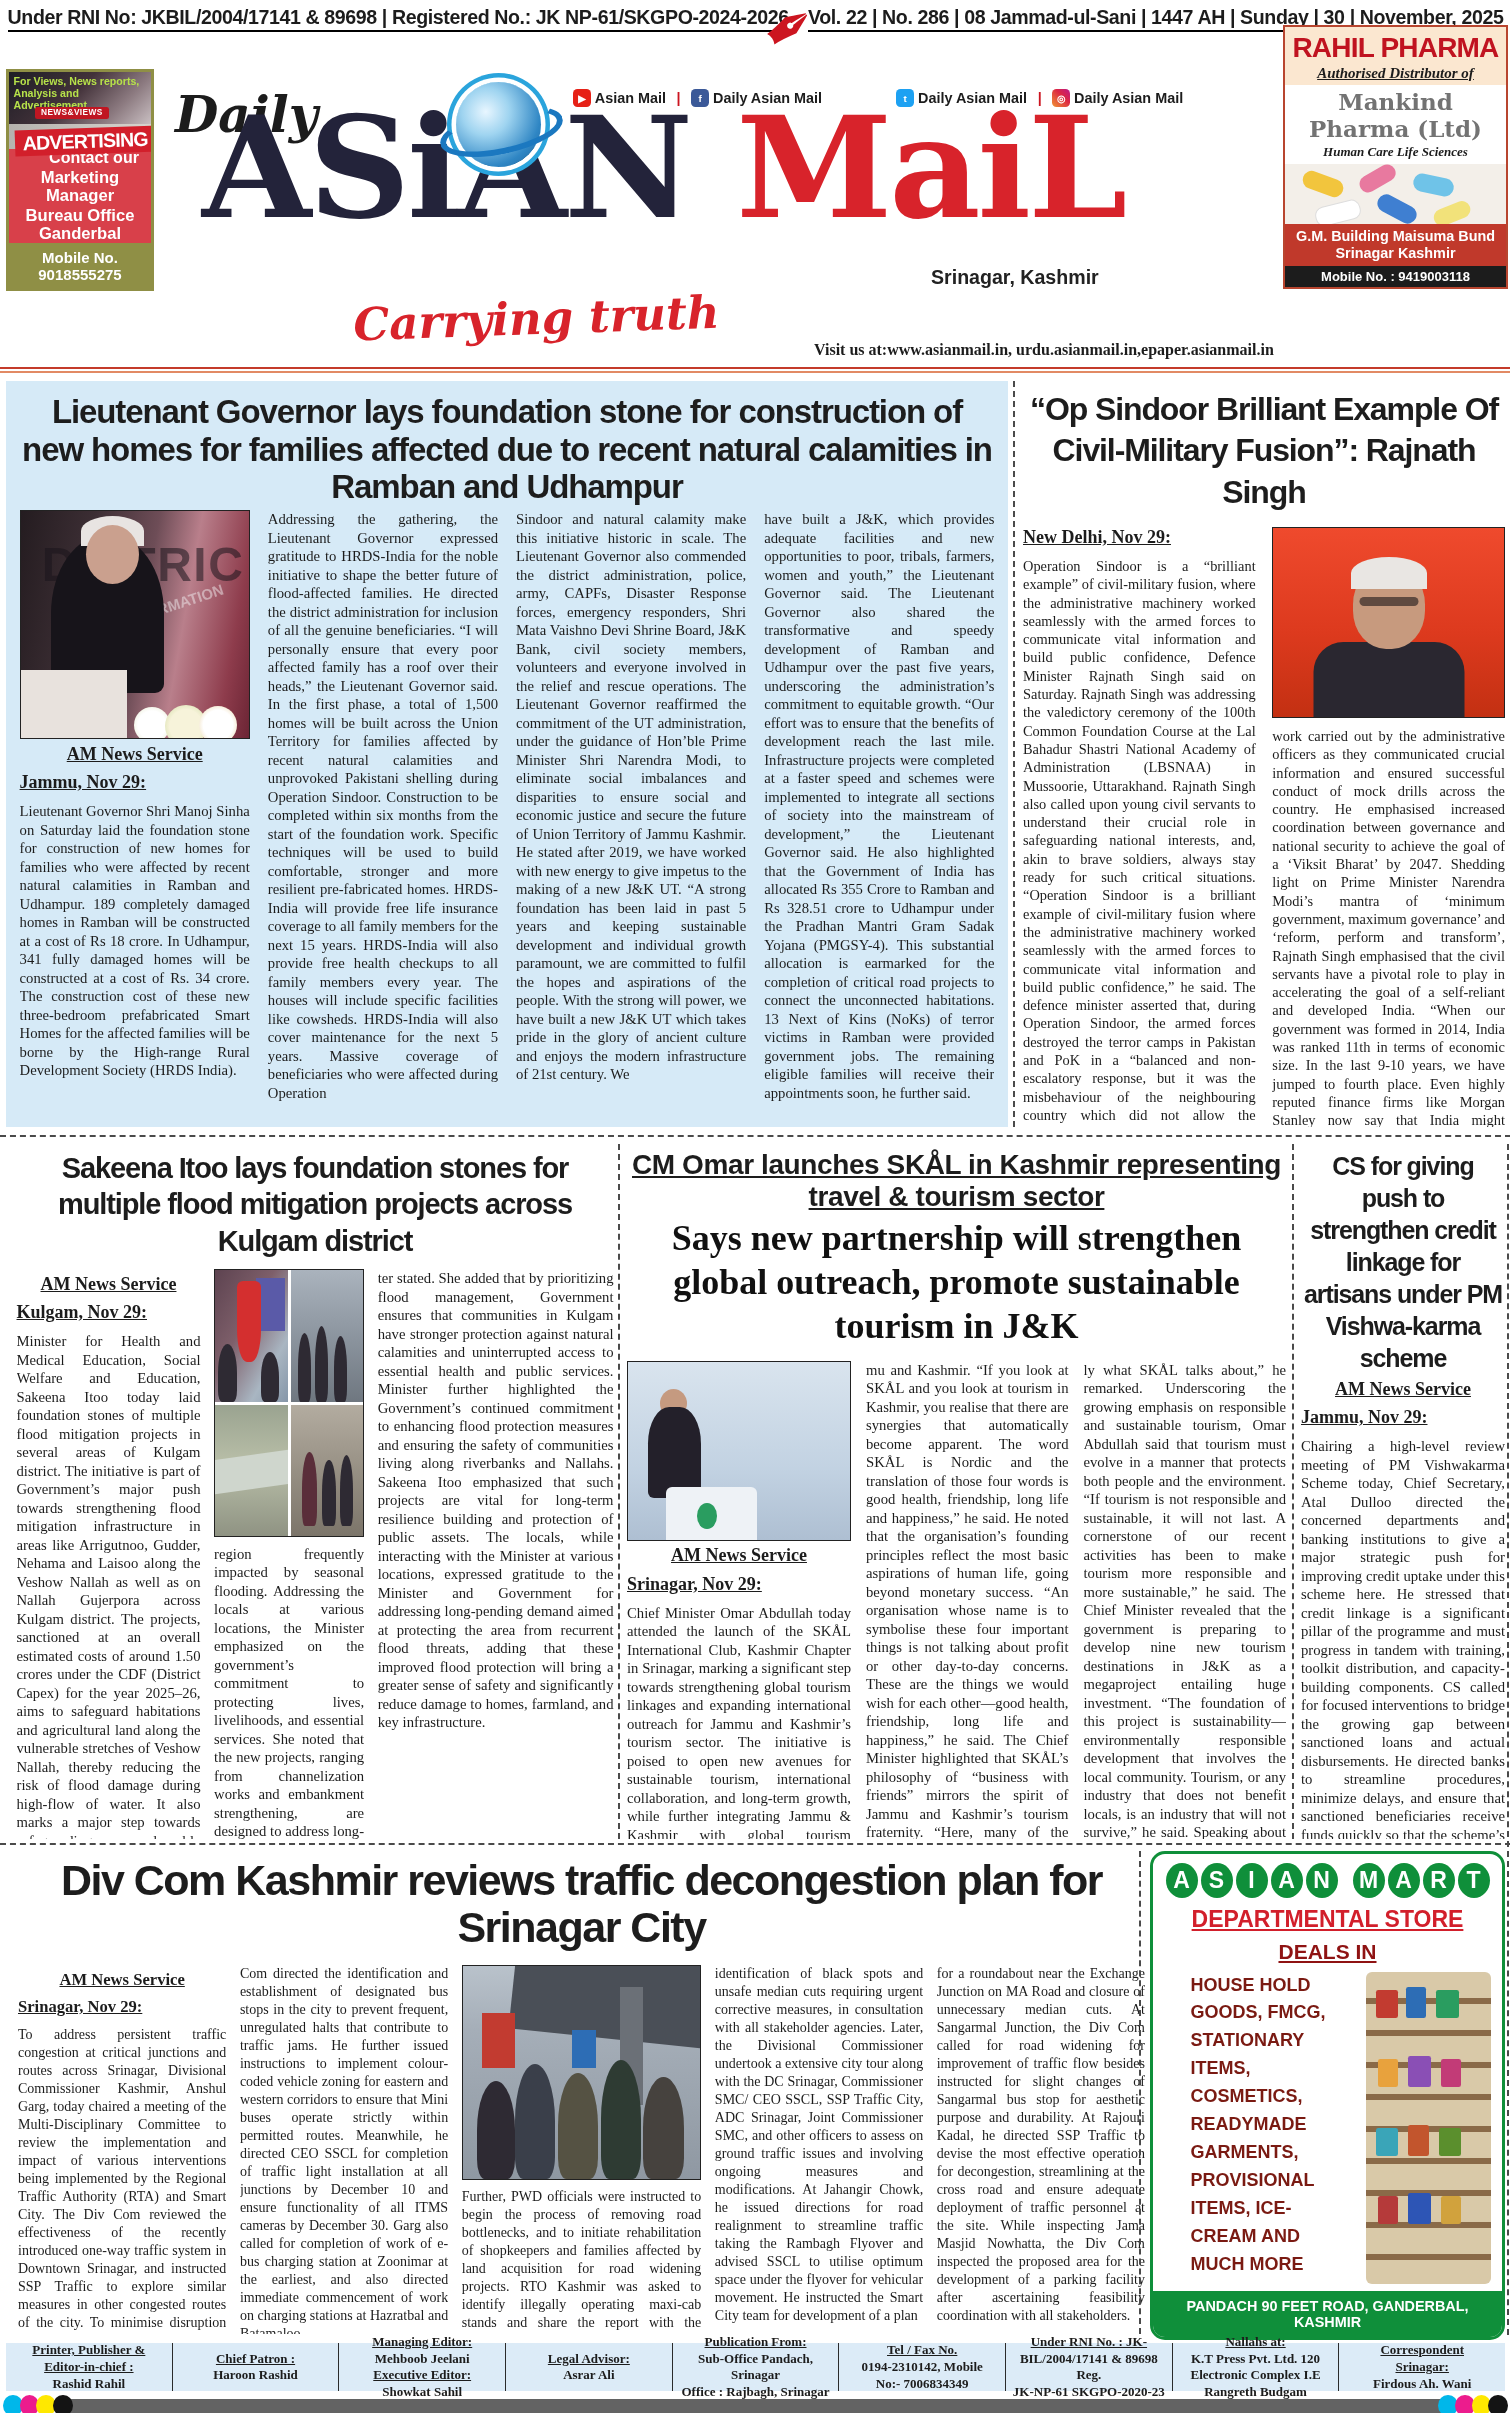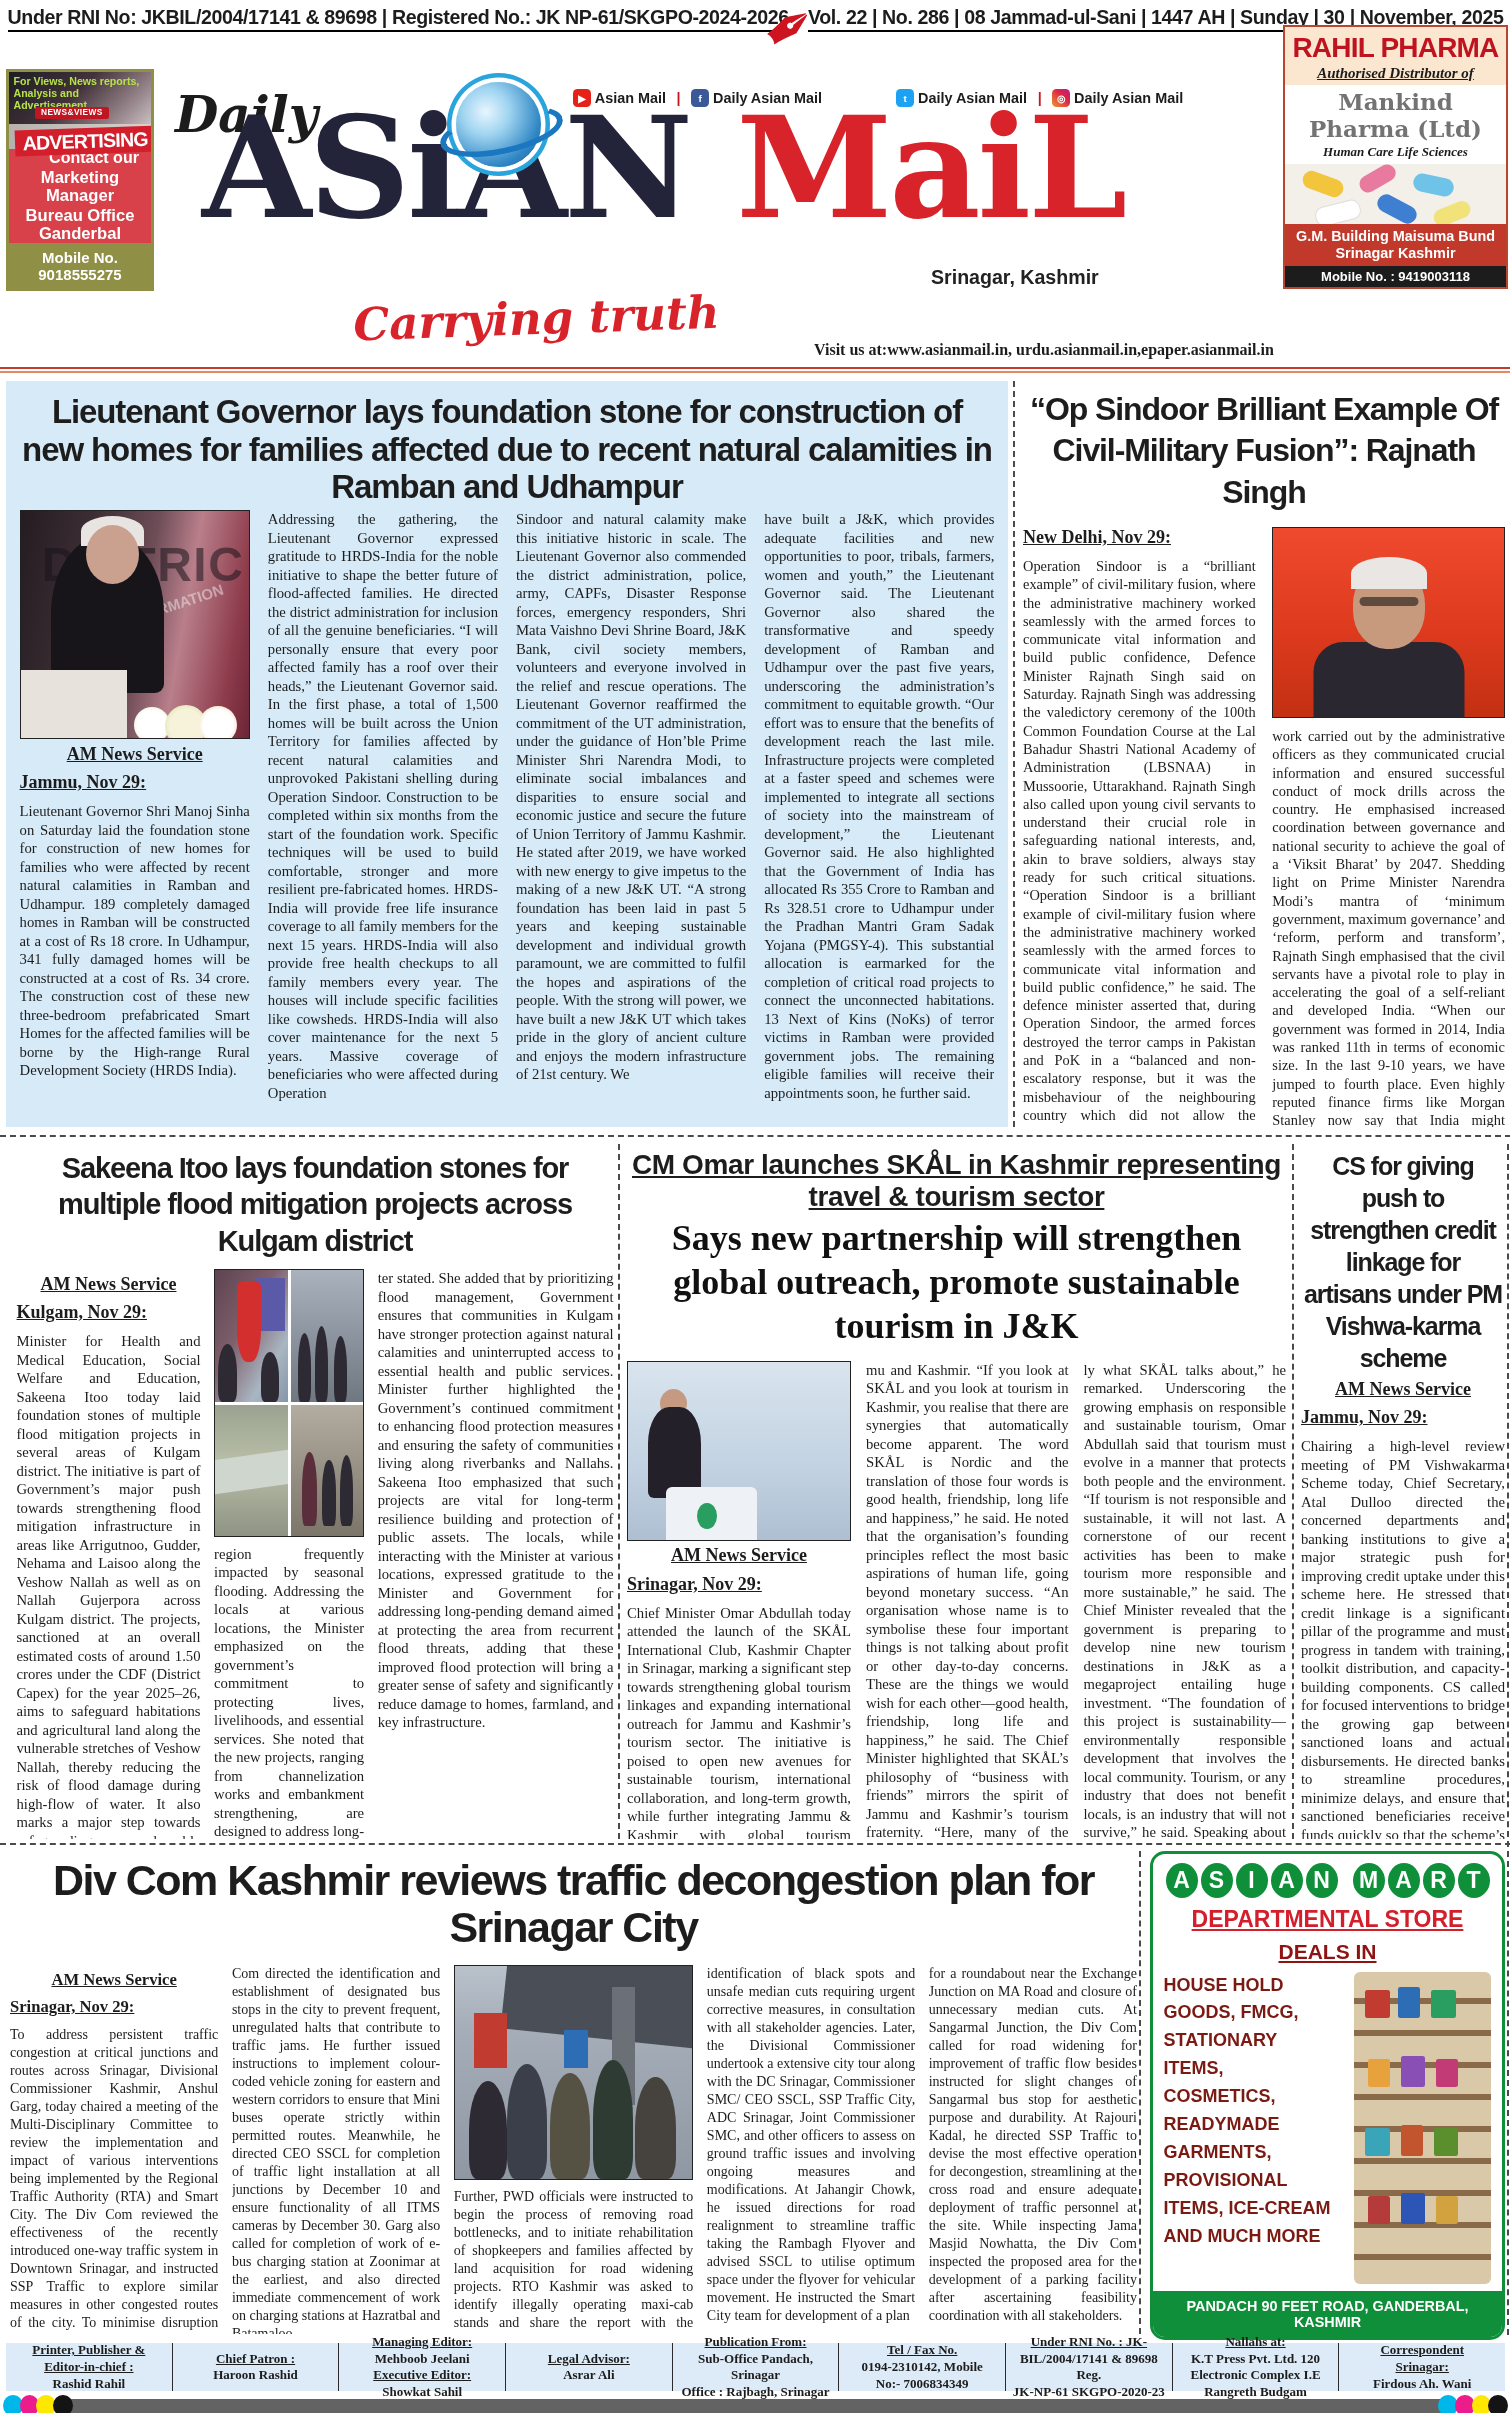--- a/index.html
+++ b/index.html
@@ -141,21 +141,21 @@
   .mart{border:3.8px solid #0f8f3a;border-radius:15px;background:#fff;overflow:hidden;display:flex;flex-direction:column;}
   .mart-title{display:flex;justify-content:center;gap:3px;padding:9px 3px 4.5px;}
   .mart-letter{display:inline-flex;align-items:center;justify-content:center;width:32px;height:35px;
                background:#0f8f3a;color:#fff;border-radius:50%;font-family:"Liberation Sans",sans-serif;
                font-weight:bold;font-size:23px;}
   .mart-letter.sp{background:transparent;width:9px;}
   .mart-store{color:#d21f2b;font-family:"Liberation Sans",sans-serif;font-weight:bold;font-size:23px;
               text-align:center;text-decoration:underline;margin-top:3px;}
   .mart-deals{color:#8f1313;font-family:"Liberation Sans",sans-serif;font-weight:bold;font-size:21px;
               text-align:center;margin:7.6px 0 4.5px;text-decoration:underline;}
-  .mart-row{display:flex;flex:1;padding:3px 10.6px 7.6px;gap:15px;}
+  .mart-row{display:flex;flex:1;padding:3px 10.6px 7.6px;gap:15px;margin-left:27px;}
   .mart-items{width:56%;color:#7a1a12;font-family:"Liberation Sans",sans-serif;font-weight:bold;
               font-size:18px;line-height:1.55;}
   .mart-shelf{width:44%;border-radius:6px;position:relative;overflow:hidden;
       background:repeating-linear-gradient(180deg,#d9c9a8 0 26px,#8a6a48 26px 32px),linear-gradient(#e8dcc2,#cdbd9a);}
   .mart-shelf .pack{position:absolute;border-radius:2.3px;}
   .mart-addr{background:#0f8f3a;color:#fff;font-family:"Liberation Sans",sans-serif;font-weight:bold;
              font-size:14.4px;text-align:center;padding:6.8px 3px;}
 
   
   .footer{background:#dcebf7;display:flex;align-items:stretch;font-size:13px;font-weight:bold;text-align:center;}
@@ -374,21 +374,21 @@
 
   <div class="abs" style="left:1301px;top:1144px;width:204px;height:695px;overflow:hidden;">
     <h2 class="hl-sans" style="font-size:25px;line-height:1.28;margin:6px 1.5px 3px;">CS for giving push to strengthen credit linkage for artisans under PM Vishwa-karma scheme</h2>
     <div class="byline">AM News Service</div>
     <div class="dateline">Jammu, Nov 29:</div>
     <p class="btxt" style="margin:0;">Chairing a high-level review meeting of PM Vishwakarma Scheme today, Chief Secretary, Atal Dulloo directed the concerned departments and banking institutions to give a major strategic push for improving credit uptake under this scheme here. He stressed that credit linkage is a significant pillar of the programme and must progress in tandem with training, toolkit distribution, and capacity-building components. CS called for focused interventions to bridge the growing gap between sanctioned loans and actual disbursements. He directed banks to streamline procedures, minimize delays, and ensure that sanctioned beneficiaries receive funds quickly so that the scheme’s benefits saturate at the grassroots.</p>
   </div>
 
   <div class="abs hdash" style="left:0;top:1843px;width:1511px;"></div>
 
-  <div class="abs" style="left:10px;top:1851px;width:1127px;height:483px;overflow:hidden;">
+  <div class="abs" style="left:18px;top:1851px;width:1127px;height:483px;overflow:hidden;">
     <h2 class="hl-sans" style="font-size:43px;line-height:1.1;margin:6px 3px 13.6px;letter-spacing:-1.5px;">Div Com Kashmir reviews traffic decongestion plan for Srinagar City</h2>
     <div class="cols" style="gap:13.6px;">
       <div style="flex:1;">
         <div class="byline" style="font-size:16.6px;">AM News Service</div>
         <div class="dateline" style="font-size:16.6px;">Srinagar, Nov 29:</div>
         <p class="btxt" style="margin:0;font-size:14px;line-height:18px;">To address persistent traffic congestion at critical junctions and routes across Srinagar, Divisional Commissioner Kashmir, Anshul Garg, today chaired a meeting of the Multi-Disciplinary Committee to review the implementation and impact of various interventions being implemented by the Regional Traffic Authority (RTA) and Smart City. The Div Com reviewed the effectiveness of the recently introduced one-way traffic system in Downtown Srinagar, and instructed SSP Traffic to explore similar measures in other congested routes of the city. To minimise disruption caused by public transport, the Div</p>
       </div>
       <div style="flex:1;">
         <p class="btxt" style="margin:0;font-size:14px;line-height:18px;">Com directed the identification and establishment of designated bus stops in the city to prevent frequent, unregulated halts that contribute to traffic jams. He further issued instructions to implement colour-coded vehicle zoning for eastern and western corridors to ensure that Mini buses operate strictly within permitted routes. Meanwhile, he directed CEO SSCL for completion of traffic light installation at all junctions by December 10 and ensure functionality of all ITMS cameras by December 30. Garg also called for completion of work of e-bus charging station at Zoonimar at the earliest, and also directed immediate commencement of work on charging stations at Hazratbal and Batamaloo.</p>
       </div>

